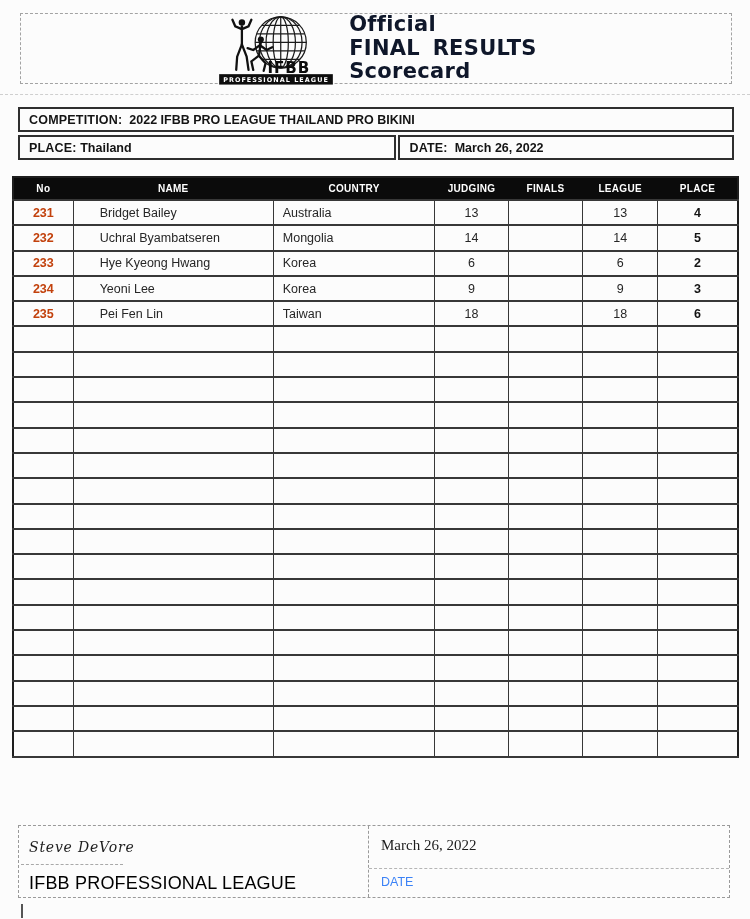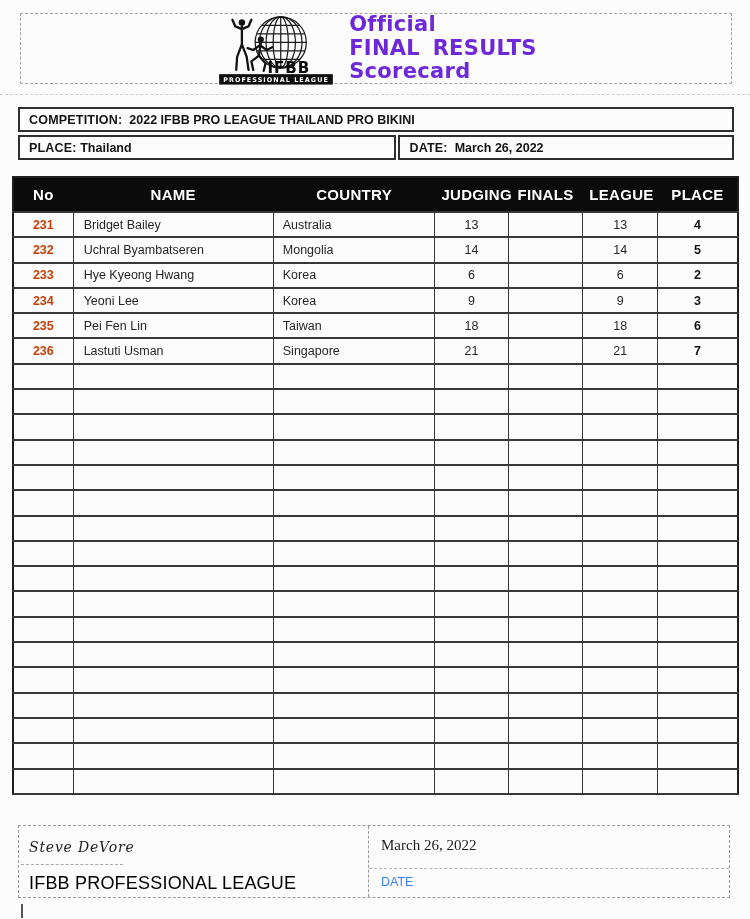--- a/index.html
+++ b/index.html
@@ -12,21 +12,21 @@
 
   
   .header-box {
     position:absolute; left:20px; top:13px; width:712px; height:71px;
     border:1px dashed #a3a3a3; box-sizing:border-box;
     display:flex; align-items:center; justify-content:center; gap:12px;
   }
   .logo-wrap { width:122px; height:72px; margin-top:3px; }
   .title-block {
     font-family:"DejaVu Sans",sans-serif; font-weight:900;
-    font-size:21px; line-height:1.12; color:#6d28d9; letter-spacing:0.3px;
+    font-size:21px; line-height:1.12; color:#0f172a; letter-spacing:0.3px;
   }
   .title-block .t2 { word-spacing:5px; }
 
   .page-dashed-line {
     position:absolute; top:94px; left:0; width:750px; height:0;
     border-top:1px dashed #cfcfcf;
   }
 
   
   .comp-table {
@@ -41,30 +41,30 @@
   .comp-table .lbl { letter-spacing:0.2px; }
 
   
   .results-table {
     position:absolute; left:12px; top:176px; width:727px;
     border-collapse:collapse; table-layout:fixed;
     border:2px solid #1e1e1e;
   }
   .results-table thead th {
     background:#0b0b0b; color:#ffffff;
-    font-size:15px; font-weight:bold; letter-spacing:0.3px;
-    height:21px; border:1px solid #0b0b0b; padding:6px;
+    font-size:10px; font-weight:bold; letter-spacing:0.3px;
+    height:21px; border:1px solid #0b0b0b; padding:0;
   }
   .results-table tbody td {
     border:1.5px solid #383838; border-top-width:2px; border-bottom-width:2px;
     height:23.3px; font-size:12.5px; color:#262626;
     padding:0; white-space:nowrap; overflow:hidden; vertical-align:middle;
   }
   .results-table td.c-no    { font-weight:bold; text-align:center; color:#c2410c; }
-  .results-table td.c-name  { text-align:left; padding-left:10px; }
+  .results-table td.c-name  { text-align:left; padding-left:26px; }
   .results-table td.c-country { text-align:left; padding-left:9px;margin-left:32px; }
   .results-table td.c-judging, .results-table td.c-finals, .results-table td.c-total { text-align:center; }
   .results-table td.c-place { font-weight:bold; text-align:center; color:#141414; }
 
   
   .footer-box {
     position:absolute; left:18px; top:825px; width:712px; height:73px;
     border:1px dashed #9a9a9a; box-sizing:border-box; display:flex;
   }
   .footer-cell { position:relative; box-sizing:border-box; }
@@ -230,29 +230,20 @@
       <tr>
     <td class="c-no">235</td>
     <td class="c-name">Pei Fen Lin</td>
     <td class="c-country">Taiwan</td>
     <td class="c-judging">18</td>
     <td class="c-finals"></td>
     <td class="c-total">18</td>
     <td class="c-place">6</td>
   </tr>
       <tr>
-    <td class="c-no">236</td>
-    <td class="c-name">Lastuti Usman</td>
-    <td class="c-country">Singapore</td>
-    <td class="c-judging">21</td>
-    <td class="c-finals"></td>
-    <td class="c-total">21</td>
-    <td class="c-place">7</td>
-  </tr>
-      <tr>
     <td class="c-no"></td>
     <td class="c-name"></td>
     <td class="c-country"></td>
     <td class="c-judging"></td>
     <td class="c-finals"></td>
     <td class="c-total"></td>
     <td class="c-place"></td>
   </tr>
       <tr>
     <td class="c-no"></td>

